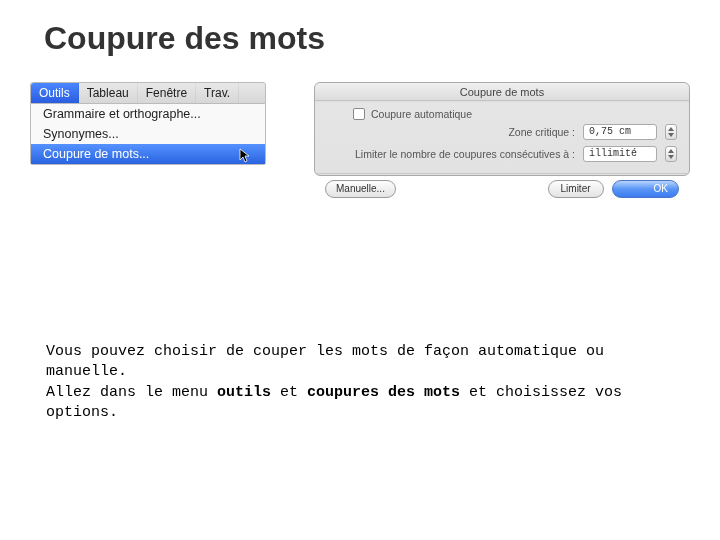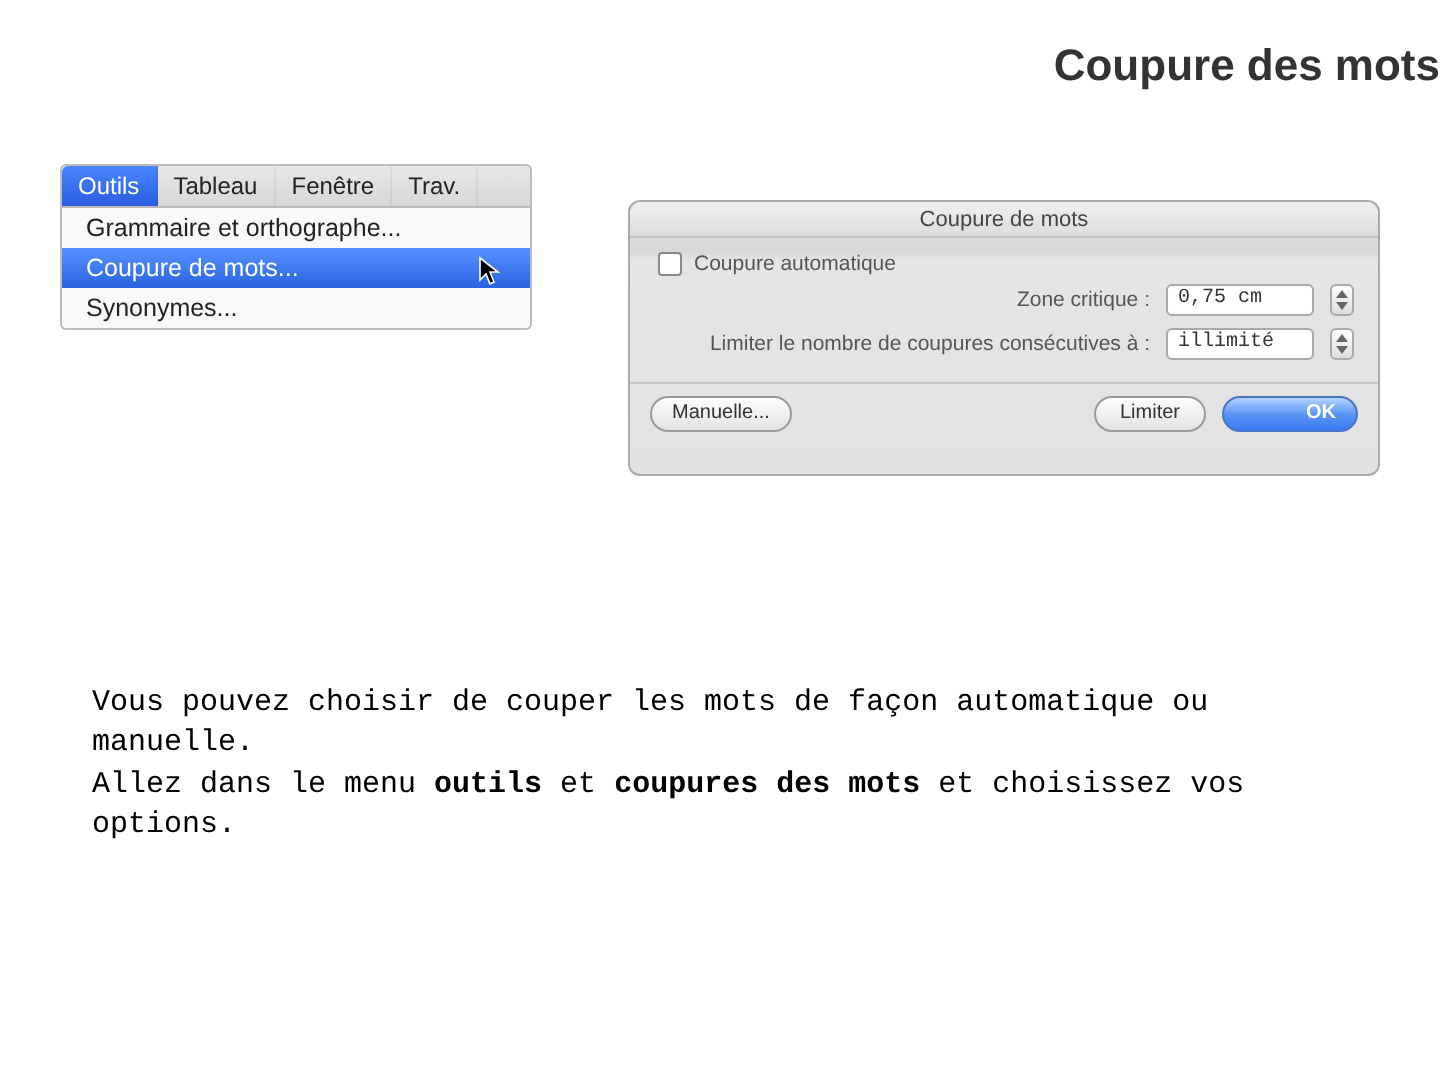--- a/index.html
+++ b/index.html
@@ -8,25 +8,25 @@
     height: 540px;
     background: #fff;
     font-family: "Lucida Grande", "Segoe UI", Arial, sans-serif;
     position: relative;
   }
   .page-title {
     position: absolute;
     top: 20px;
     left: 0;
     right: 0;
-    text-align: right;
-    font-size: 22px;
+    text-align: left;
+    font-size: 32px;
     font-family: Arial, sans-serif;
     color: #333;
-    padding-left: 60px;
+    padding-left: 44px;
   }
 
   
   .menu-shot {
     position: absolute;
     top: 82px;
     left: 30px;
     width: 236px;
   }
   .menubar {
@@ -68,24 +68,24 @@
     right: 14px;
     top: 4px;
     width: 12px;
     height: 16px;
   }
   .cursor svg { display:block; }
 
   
   .dialog-shot {
     position: absolute;
-    top: 100px;
+    top: 82px;
     left: 314px;
     width: 376px;
-    height: 138px;
+    height: 94px;
     background: linear-gradient(#e9e9e9,#d8d8d8 18%,#e5e5e5 22%,#e2e2e2);
     border: 1px solid #aaa;
     border-radius: 6px;
     font-size: 10.5px;
     color: #555;
   }
   .dialog-title {
     height: 18px;
     text-align: center;
     font-size: 11px;
@@ -96,20 +96,21 @@
     border-radius: 6px 6px 0 0;
   }
   .dialog-body {
     padding: 6px 10px 4px 14px;
   }
   .check-row {
     display: flex;
     align-items: center;
     gap: 6px;
     padding: 1px 0;
+    margin-left: 24px;
   }
   .checkbox {
     width: 12px;
     height: 12px;
     border: 1px solid #888;
     border-radius: 2px;
     background: #fff;
     position: relative;
   }
   .checkbox.checked::after {
@@ -177,21 +178,21 @@
     color:#333;
     min-width: 56px;
     text-align:center;
     height: 18px;
     line-height:14px;
   }
   .btn.primary {
     background: linear-gradient(#b6d4ff,#5a96f5 50%,#3a7af0);
     border-color:#4a75c4;
     color:#fff;
-    font-weight:bold;
+    font-weight:normal;
     min-width: 48px;
     padding-left: 41px;
   }
 
   .caption {
     position: absolute;
     top: 342px;
     left: 46px;
     width: 620px;
     font-family: Liberation Mono, monospace;
@@ -208,29 +209,29 @@
 
 <div class="menu-shot">
   <div class="menubar">
     <div class="menubar-item active">Outils</div>
     <div class="menubar-item">Tableau</div>
     <div class="menubar-item">Fenêtre</div>
     <div class="menubar-item">Trav.</div>
   </div>
   <div class="dropdown">
     <div class="dropdown-item">Grammaire et orthographe...</div>
+    <div class="dropdown-item">Synonymes...</div>
     <div class="dropdown-item highlight">
       <span>Coupure de mots...</span>
       <span class="cursor">
         <svg viewBox="0 0 12 16">
             <path d="M1 1 L1 12 L4 9 L6 14 L8 13 L6 8 L10 8 Z" fill="#000" stroke="#fff" stroke-width="0.8"></path>
           </svg>
       </span>
     </div>
-    <div class="dropdown-item">Synonymes...</div>
   </div>
 </div>
 
 <div class="dialog-shot">
   <div class="dialog-title">Coupure de mots</div>
   <div class="dialog-body">
     <div class="check-row">
       <span class="checkbox"></span>
       <span>Coupure automatique</span>
     </div>

